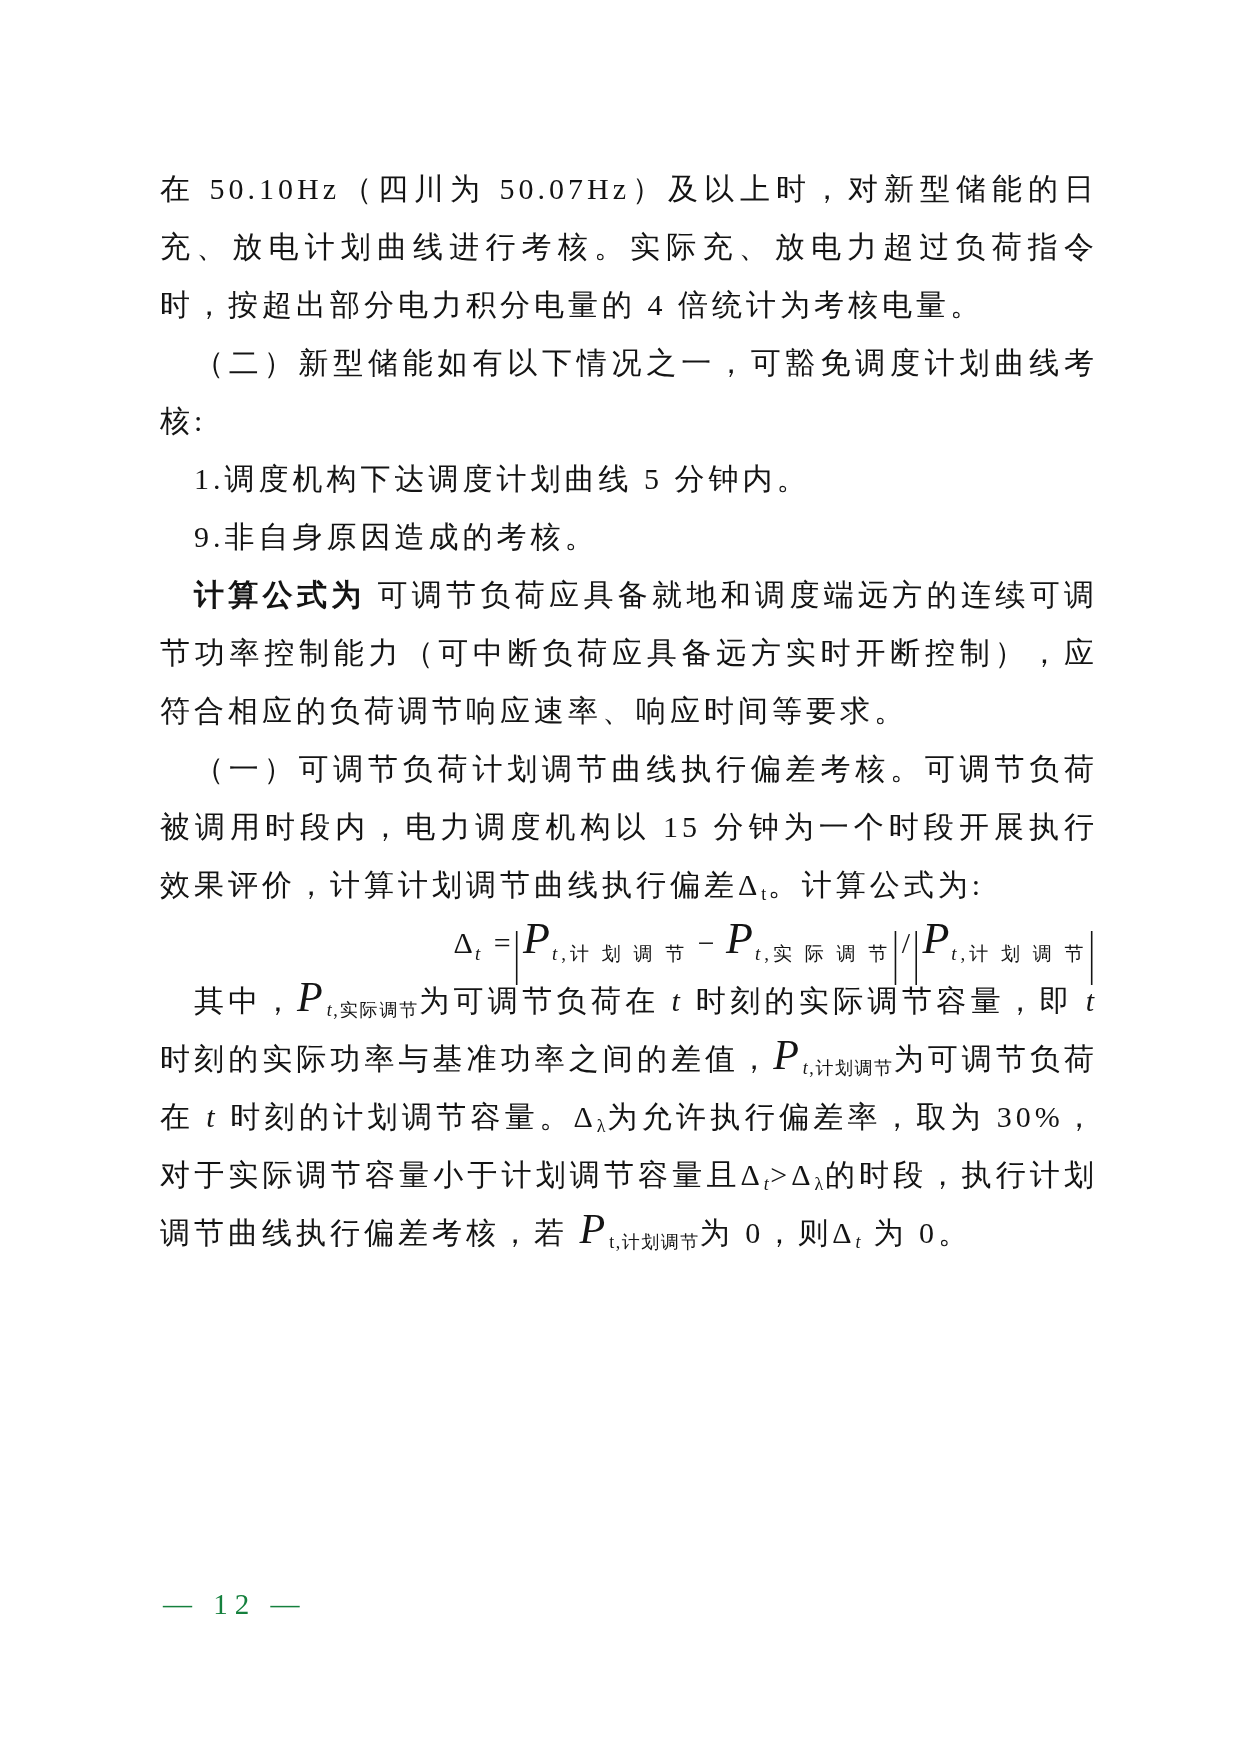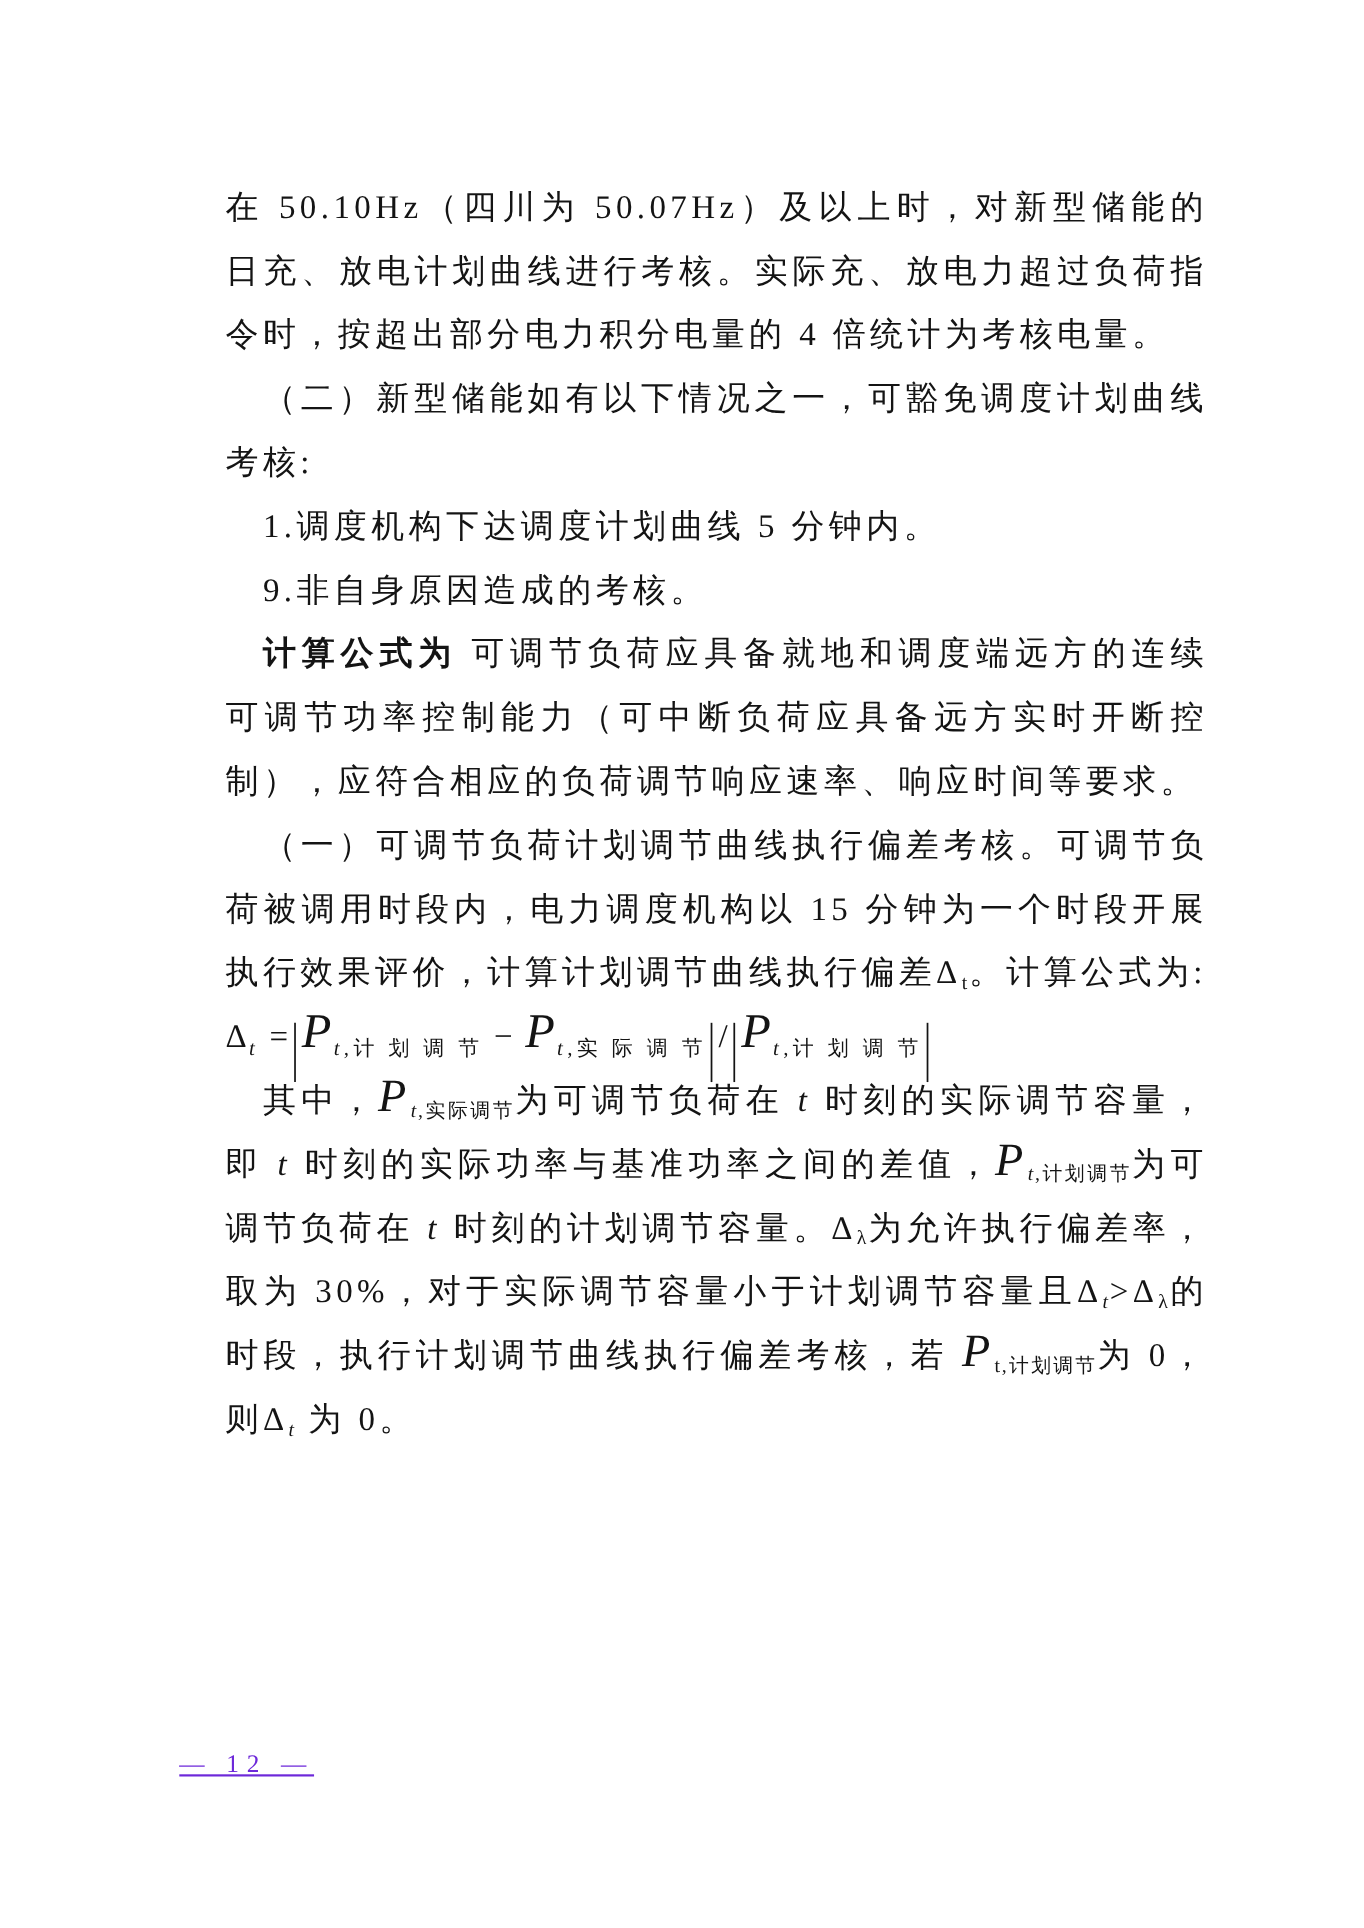--- a/index.html
+++ b/index.html
@@ -18,26 +18,25 @@
     left: 160px;
     top: 160px;
     width: 938px;
   }
   .para {
     font-size: 30px;
     line-height: 58px;
     letter-spacing: 4px;
     text-align: justify;
     text-justify: inter-character;
-    margin-left: 45px;
   }
   .para.indent { text-indent: 34px; }
   .para.noindent { text-indent: 0; }
   .para.formula {
-    text-align: left;
+    text-align: right;
     text-indent: 0;
     letter-spacing: 2px;
   }
   .seg-bold { font-weight: 700; }
   .seg-pq {
     font-style: italic;
     font-size: 42px;
     line-height: 1;
     font-family: "Liberation Serif", serif;
   }
@@ -59,25 +58,24 @@
     transform: scaleY(1.85);
     vertical-align: -10px;
     margin: 0 1px;
   }
   .formula .seg-sub { font-size: 19px; letter-spacing: 4px; vertical-align: -7px; }
   .formula .seg-pq { font-size: 44px; }
   .page-number {
     position: absolute;
     left: 163px;
     top: 1584px;
-    font-size: 23px;
+    font-size: 29px;
     line-height: 40px;
     letter-spacing: 7px;
-    color: #6d28d9;
-    text-decoration: underline;
+    color: #15803d;
   }
 </style>
 </head>
 <body>
 
 <div class="page">
   <div class="doc-body">
       <div class="para noindent"><span>在 50.10Hz（四川为 50.07Hz）及以上时，对新型储能的日充、放电计划曲线进行考核。实际充、放电力超过负荷指令时，按超出部分电力积分电量的 4 倍统计为考核电量。</span></div>
       <div class="para indent"><span>（二）新型储能如有以下情况之一，可豁免调度计划曲线考核:</span></div>
       <div class="para indent"><span>1.调度机构下达调度计划曲线 5 分钟内。</span></div>

